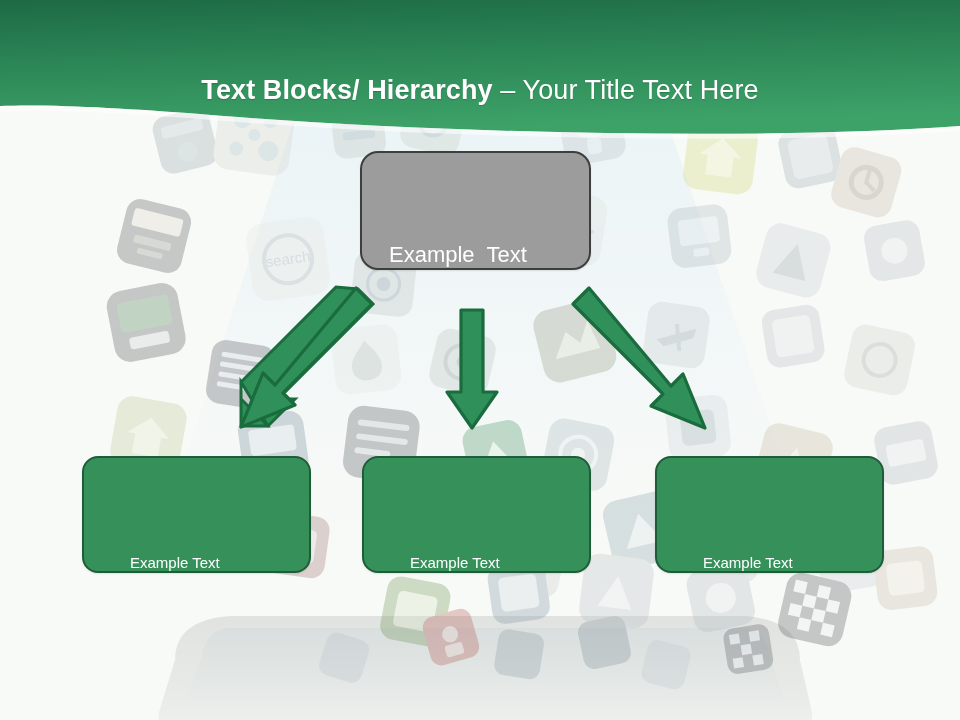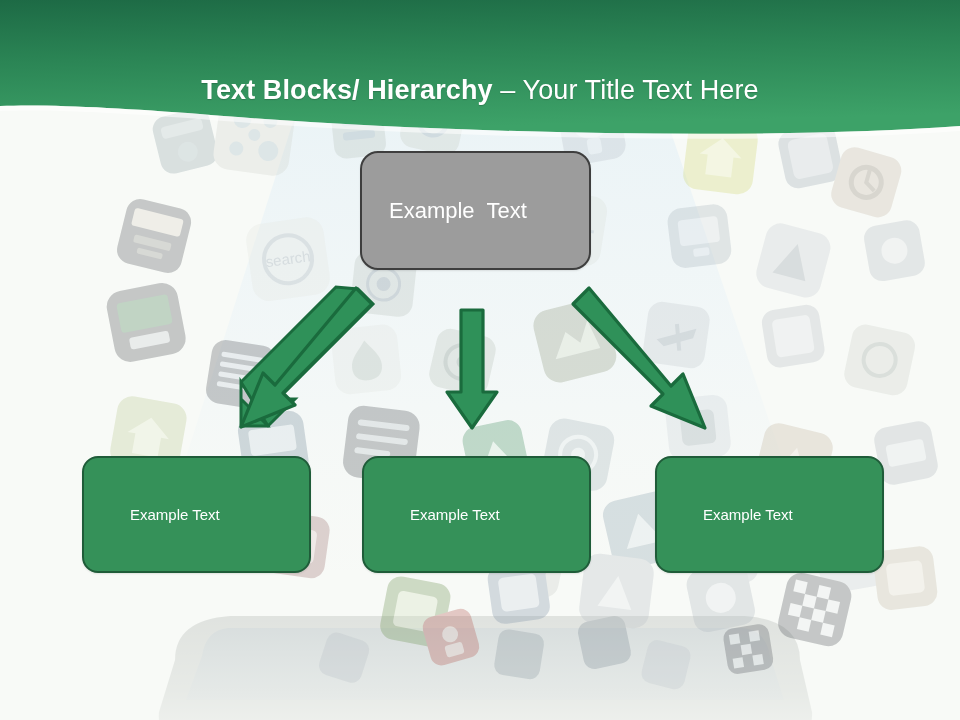--- a/index.html
+++ b/index.html
@@ -65,21 +65,21 @@
     z-index:10;
   }
   #arrows svg { display:block; }
 
   
   .node {
     position:absolute;
     z-index:20;
     border-radius:16px;
     display:flex;
-    align-items:center;
+    align-items:flex-end;
     color:#ffffff;
     box-shadow:0 1px 2px rgba(0,0,0,0.10);
   }
   .node span { display:block; }
 
   #node-top {
     left:360px; top:151px;
     width:231px; height:119px;
     background:#9c9c9c;
     border:2.5px solid #3e3e3e;

